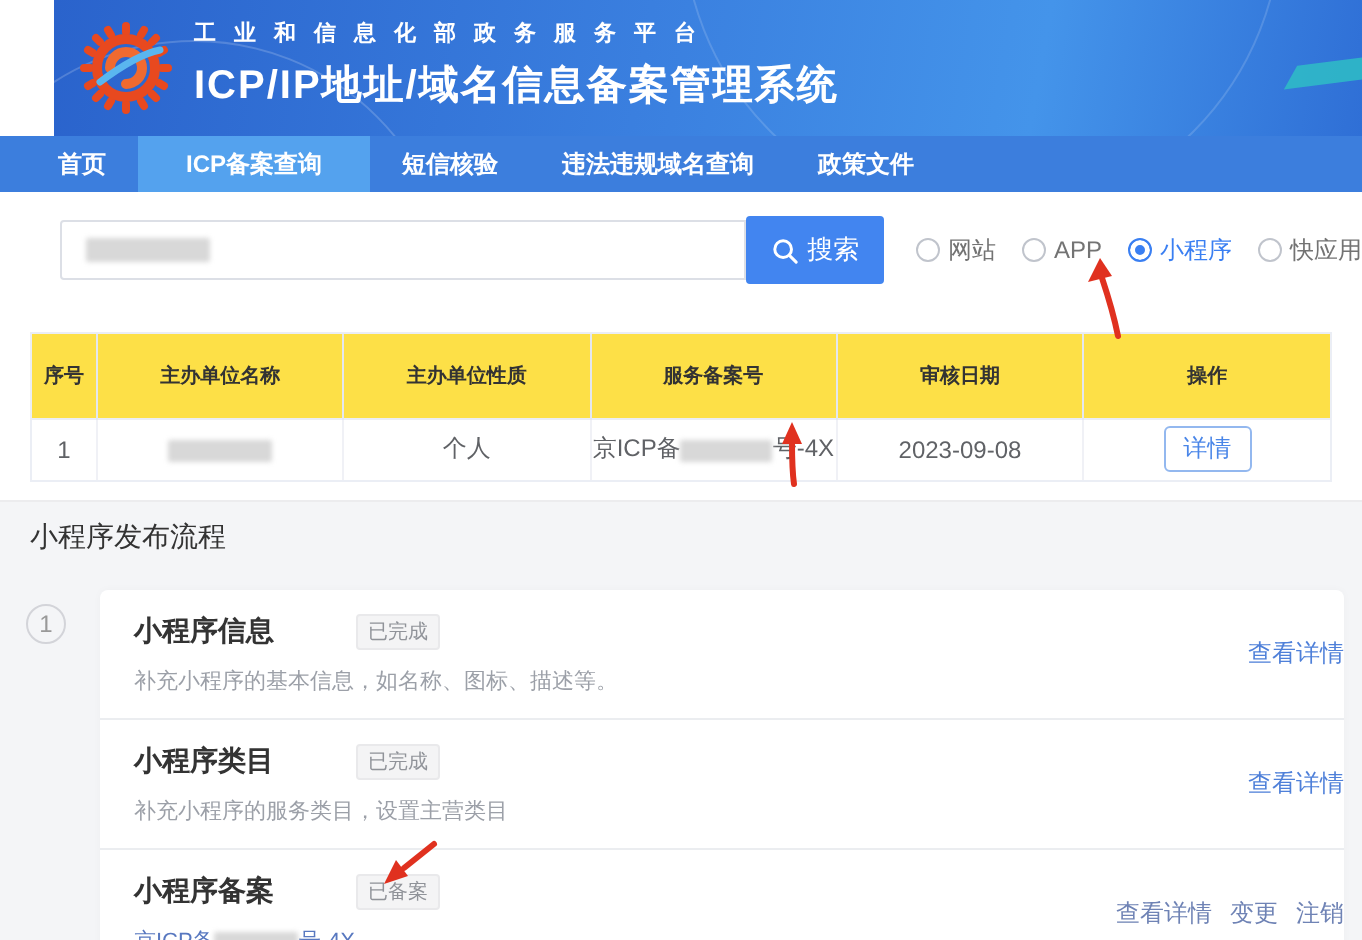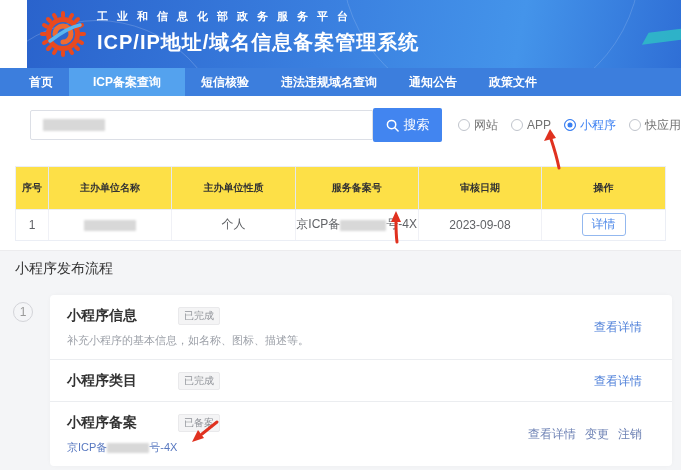--- a/index.html
+++ b/index.html
@@ -53,21 +53,21 @@
   .process-title { font-size:14px; color:#333; padding:9px 0 0 15px; }
   .step-no { position:absolute; left:13px; top:51px; width:20px; height:20px; border-radius:50%; border:1px solid #d3d4d9; color:#999; font-size:12px; display:flex; align-items:center; justify-content:center; background:#f4f5f7; }
   .card { margin:17px 9px 0 50px; background:#fff; border-radius:4px; box-shadow:0 0 4px rgba(0,0,0,0.03); }
   .step { position:relative; padding:12px 14px 11px 17px; }
   .step + .step { border-top:1px solid #ebedf0; }
   .step-head { display:flex; align-items:center; gap:8px; }
   .step-title { font-size:14px; font-weight:bold; color:#333; }
   .badge { font-size:10px; color:#909399; background:#f4f4f5; border:1px solid #e9e9eb; border-radius:2px; padding:1px 5px;margin-left:33px; }
   .step-desc { margin-top:8px; font-size:11px; color:#9ca0a8; }
   .step-desc.icp { color:#5878c0; }
-  .step-links { position:absolute; right:30px; top:50%; transform:translateY(-50%); display:flex; gap:9px; }
+  .step-links { position:absolute; right:0; top:50%; transform:translateY(-50%); display:flex; gap:9px; }
   .link { font-size:12px; color:#4f80d9; cursor:pointer; white-space:nowrap; }
   .link.muted { color:#6f83b5; }
 
   .arrow { position:absolute; pointer-events:none; }
 </style>
 </head>
 <body>
 
 <div class="page">
 
@@ -102,21 +102,20 @@
       <div class="platform-name">工业和信息化部政务服务平台</div>
       <div class="system-title">ICP/IP地址/域名信息备案管理系统</div>
     </div>
   </div>
 
   <div class="nav">
     <div class="nav-item">首页</div>
     <div class="nav-item active">ICP备案查询</div>
     <div class="nav-item">短信核验</div>
     <div class="nav-item">违法违规域名查询</div>
-    <div class="nav-item">通知公告</div>
     <div class="nav-item">政策文件</div>
   </div>
 
   <div class="content-white">
     <div class="search-row">
       <div class="search-input">
         <span class="redact r-input"></span>
       </div>
       <button class="search-btn">
         <svg width="13" height="13" viewBox="0 0 14 14">
@@ -193,20 +192,21 @@
         <div class="step-links">
             <span class="link">查看详情</span>
           </div>
       </div>
 
       <div class="step">
         <div class="step-head">
           <span class="step-title">小程序类目</span>
           <span class="badge">已完成</span>
         </div>
+        <div class="step-desc">补充小程序的服务类目，设置主营类目</div>
         <div class="step-links">
             <span class="link">查看详情</span>
           </div>
       </div>
 
       <div class="step">
         <div class="step-head">
           <span class="step-title">小程序备案</span>
           <span class="badge">已备案</span>
         </div>

